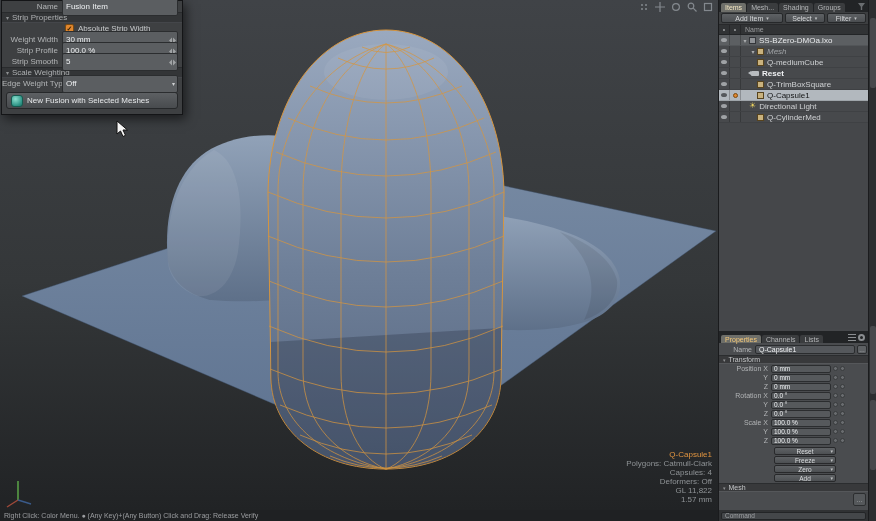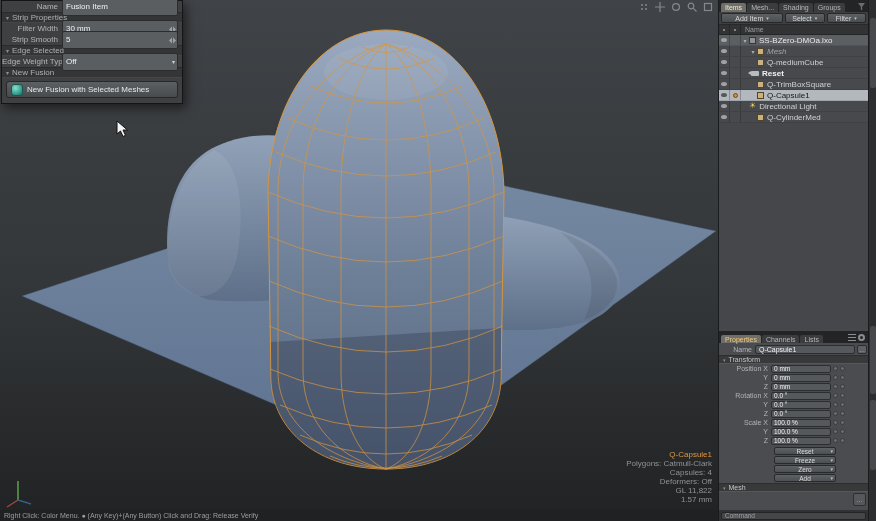--- a/index.html
+++ b/index.html
@@ -241,56 +241,66 @@
         <span class="dlg-field">
           <span>Fusion Item</span>
         </span>
       </div>
 
       <div class="dlg-section">
         <span class="tri">▾</span>
         <span>Strip Properties</span>
       </div>
       <div class="dlg-row">
-        <span class="dlg-label">Filter Width</span>
+        <span class="chk">✓</span>
+        <span>Absolute Strip Width</span>
+      </div>
+      <div class="dlg-row">
+        <span class="dlg-label">Weight Width</span>
         <span class="dlg-field">
           <span>30 mm</span>
+          <span class="spin">
+              <i class="l"></i>
+              <i class="r"></i>
+            </span>
+        </span>
+      </div>
+      <div class="dlg-row">
+        <span class="dlg-label">Strip Profile</span>
+        <span class="dlg-field">
+          <span>100.0 %</span>
           <span class="spin">
               <i class="l"></i>
               <i class="r"></i>
             </span>
         </span>
       </div>
       <div class="dlg-row">
         <span class="dlg-label">Strip Smooth</span>
         <span class="dlg-field">
           <span>5</span>
           <span class="spin">
               <i class="l"></i>
               <i class="r"></i>
             </span>
         </span>
       </div>
 
       <div class="dlg-section">
         <span class="tri">▾</span>
-        <span>Edge Selected</span>
+        <span>Scale Weighting</span>
       </div>
       <div class="dlg-row">
         <span class="dlg-label">Edge Weight Type</span>
         <span class="dlg-field">
           <span>Off</span>
           <span class="dd-arrow">▾</span>
         </span>
       </div>
 
-      <div class="dlg-section">
-        <span class="tri">▾</span>
-        <span>New Fusion</span>
-      </div>
       <div class="dlg-btn-row">
         <div class="fusion-btn">
           <span class="fusion-icon"></span>
           <span>New Fusion with Selected Meshes</span>
         </div>
       </div>
     </div>
 
     
     <svg class="cursor" width="14" height="18">

